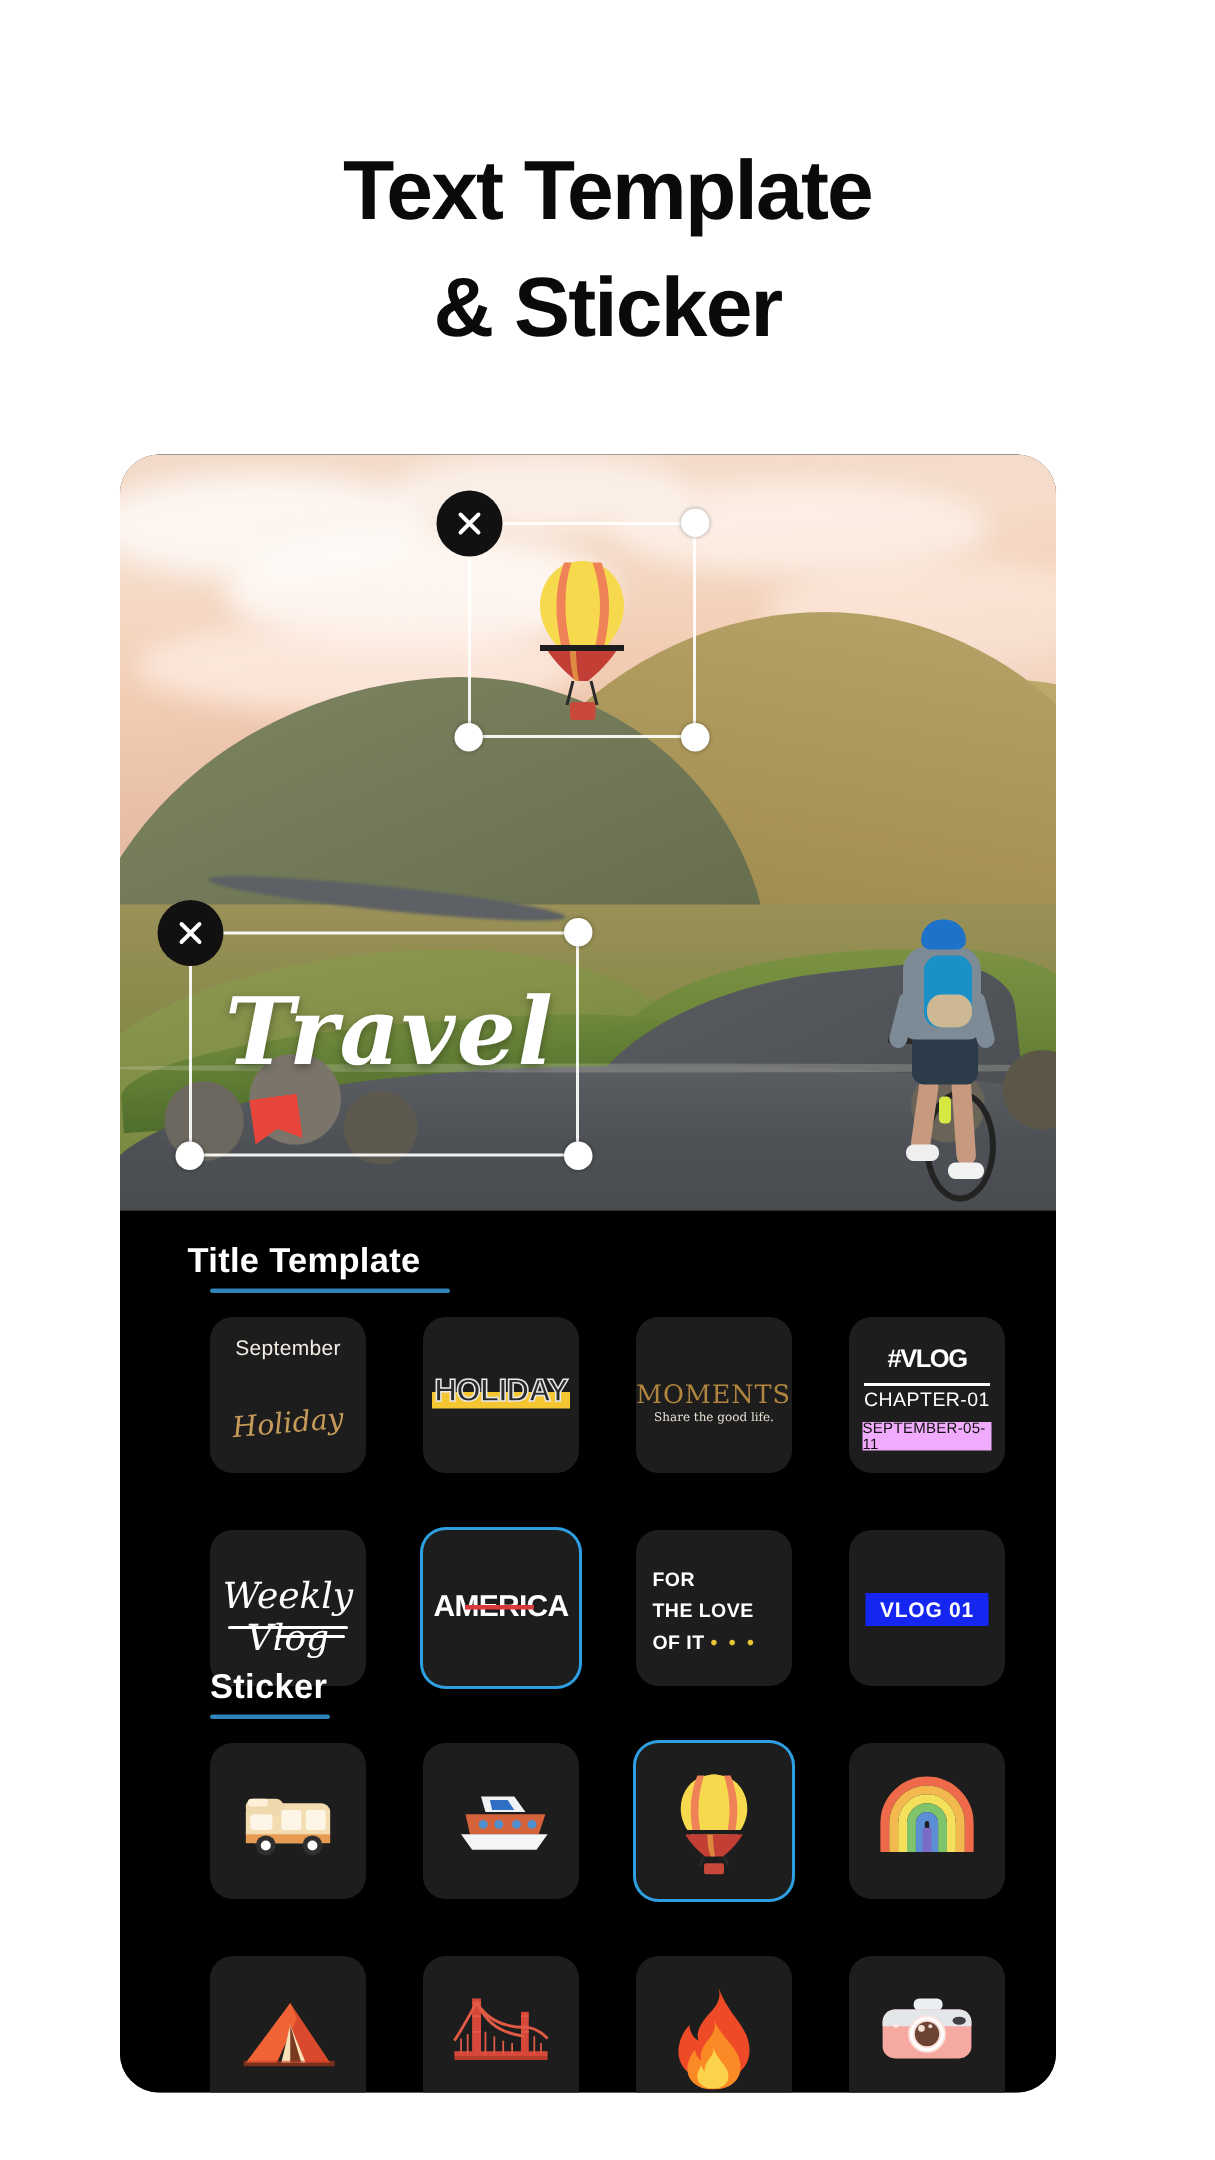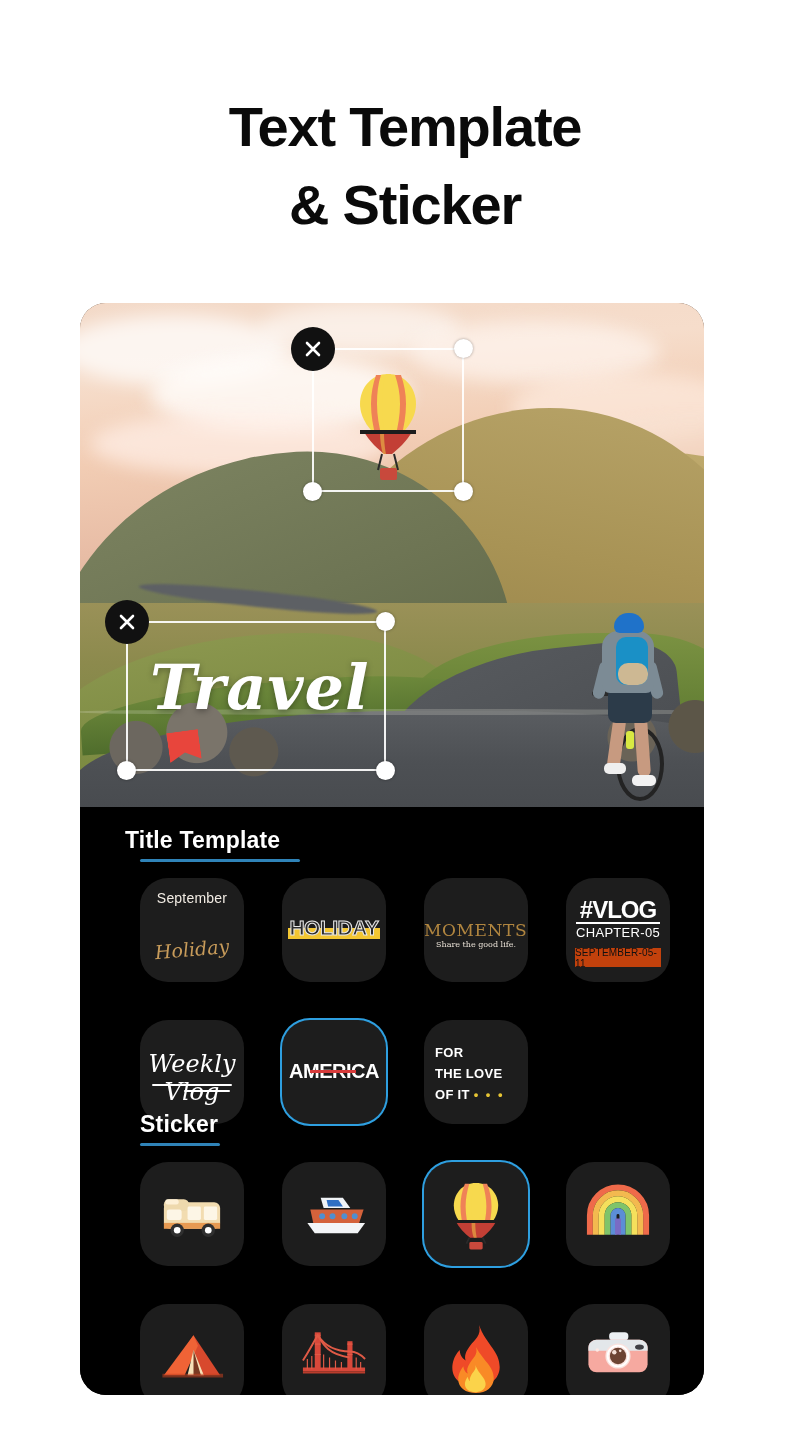--- a/index.html
+++ b/index.html
@@ -185,21 +185,21 @@
   
   .panel{position:absolute;left:0;top:504px;width:650px;height:588px;background:#000;}
   .section-title{
     position:absolute;color:#ffffff;font-size:23px;font-weight:bold;
     letter-spacing:.2px;
   }
   .section-rule{position:absolute;height:3px;background:#2f83b8;border-radius:2px;}
 
   .grid{position:absolute;display:grid;grid-template-columns:repeat(4,104px);gap:38px;}
   .tile{
-    width:104px;height:104px;border-radius:28px;background:#1d1d1d;
+    width:104px;height:104px;border-radius:15px;background:#1d1d1d;
     position:relative;overflow:hidden;
   }
   .tile.selected{box-shadow:0 0 0 2px #2e9fe0;}
 
   
   .t-sep{position:absolute;left:0;right:0;top:12px;text-align:center;color:#f2ece4;font-size:14px;letter-spacing:.2px;}
   .t-ten{position:absolute;left:0;right:0;top:26px;text-align:center;color:#fffdf8;font-size:47px;font-weight:bold;letter-spacing:-1px;}
   .t-holiday-script{
     position:absolute;left:0;right:0;top:60px;text-align:center;
     color:#c79b5a;font-family:"DejaVu Serif",serif;font-style:italic;font-size:19px;
@@ -218,25 +218,25 @@
   .t-mom{
     position:absolute;left:0;right:12px;top:42px;text-align:right;
     color:#b0853f;font-family:"DejaVu Serif",serif;font-size:17px;letter-spacing:.6px;
   }
   .t-mom-sub{
     position:absolute;left:0;right:0;top:62px;text-align:center;
     color:#e7dfd4;font-family:"DejaVu Serif",serif;font-size:8px;
   }
 
   
-  .t-vlog{position:absolute;left:0;right:0;top:18px;text-align:center;color:#fff;font-size:24px;font-weight:bold;letter-spacing:-1px;}
+  .t-vlog{position:absolute;left:0;right:0;top:18px;text-align:center;color:#fff;font-size:17px;font-weight:bold;letter-spacing:-1px;}
   .t-vlog-rule{position:absolute;left:10px;right:10px;top:44px;height:2px;background:#fff;}
   .t-chapter{position:absolute;left:0;right:0;top:47px;text-align:center;color:#fff;font-size:13px;letter-spacing:.3px;}
   .t-date{
-    position:absolute;left:9px;right:9px;top:70px;height:19px;background:#c2410c;color:#111;
+    position:absolute;left:9px;right:9px;top:70px;height:19px;background:#f0abfc;color:#111;
     font-size:10px;display:flex;align-items:center;justify-content:center;letter-spacing:.2px;
   }
 
   
   .t-weekly{
     position:absolute;left:0;right:0;top:30px;text-align:center;color:#fff;
     font-family:"DejaVu Serif",serif;font-style:italic;font-size:24px;
   }
   .t-weekly-l1{position:absolute;left:12px;right:12px;top:64px;height:2px;background:#fff;border-radius:2px;}
   .t-weekly-l2{position:absolute;left:44px;right:14px;top:70px;height:2px;background:#fff;border-radius:2px;}
@@ -369,21 +369,21 @@
         </div>
 
         <div class="tile">
           <div class="t-mom">MOMENTS</div>
           <div class="t-mom-sub">Share the good life.</div>
         </div>
 
         <div class="tile">
           <div class="t-vlog">#VLOG</div>
           <div class="t-vlog-rule"></div>
-          <div class="t-chapter">CHAPTER-05</div>
+          <div class="t-chapter">CHAPTER-01</div>
           <div class="t-date">SEPTEMBER-05-11</div>
         </div>
 
         <div class="tile">
           <div class="t-weekly">Weekly Vlog</div>
           <div class="t-weekly-l1"></div>
           <div class="t-weekly-l2"></div>
         </div>
 
         <div class="tile selected">
@@ -395,20 +395,23 @@
           <div class="t-love">
             <div>FOR</div>
             <div>THE LOVE</div>
             <div>
               <span>OF IT</span>
               <span class="t-love-dots">• • •</span>
             </div>
           </div>
         </div>
 
+        <div class="tile">
+          <div class="t-v01">VLOG 01</div>
+        </div>
       </div>
 
       <div class="section-title" style="left:60px;top:304px;">Sticker</div>
       <div class="section-rule" style="left:60px;top:336px;width:80px;"></div>
 
       <div class="grid" style="left:60px;top:355px;">
 
         <div class="tile">
           <div class="sticker-art">
             <svg viewBox="0 0 100 100">

